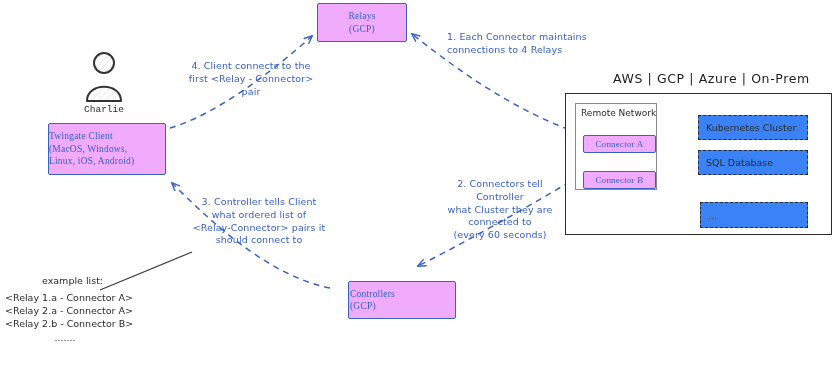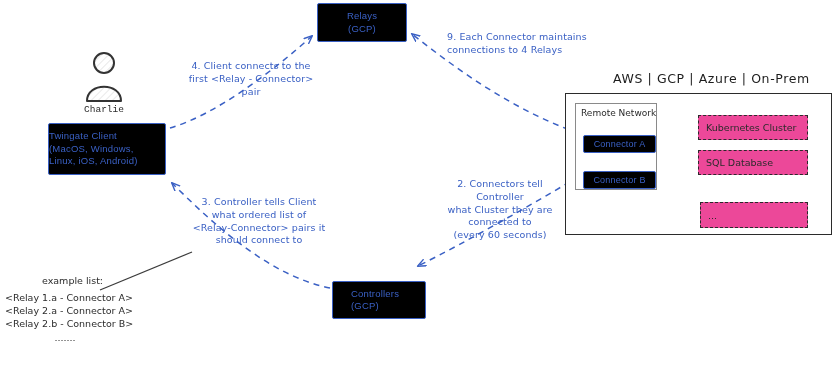--- a/index.html
+++ b/index.html
@@ -26,25 +26,25 @@
     height: 372px;
   }
   .node {
     position: absolute;
     box-sizing: border-box;
   }
   .blue-box {
     border: 1.6px solid #3a60c4;
     border-radius: 2px;
     color: #3a60c4;
-    background: #000000;
+    background: #f0abfc;
     display: flex;
     flex-direction: column;
     justify-content: center;
-    font-family: Liberation Sans, sans-serif;
+    font-family: Liberation Serif, serif;
     font-size: 9.5px;
     line-height: 12.5px;
     letter-spacing: 0.2px;
   }
   .blue-box .ln {
     display: block;
     white-space: nowrap;
   }
   .note {
     position: absolute;
@@ -53,21 +53,21 @@
     font-size: 9.5px;
     line-height: 12.8px;
     letter-spacing: 0.1px;
     white-space: nowrap;
   }
   .note .ln { display: block; }
   .dash-box {
     position: absolute;
     box-sizing: border-box;
     border: 1.5px dashed #2b2b2b;
-    background: #ec4899;
+    background: #3b82f6;
     color: #2b2b2b;
     font-family: "DejaVu Sans", sans-serif;
     font-size: 9.5px;
     display: flex;
     align-items: center;
     padding-left: 7px;
     white-space: nowrap;
   }
   .gray-box {
     position: absolute;
@@ -163,21 +163,21 @@
       <circle cx="104" cy="63" r="10" fill="url(#hatch)" stroke="#333333" stroke-width="2"></circle>
       <path d="M 87 101 C 87 82, 121 82, 121 101 Z" fill="url(#hatch)" stroke="#333333" stroke-width="2" stroke-linejoin="round"></path>
     </g>
   </svg>
 
   <div class="node blue-box ctr" style="left:317px; top:3px; width:90px; height:39px;">
     <span class="ln">Relays</span>
     <span class="ln">(GCP)</span>
   </div>
 
-  <div class="node blue-box" style="left:332px; top:281px; width:94px; height:38px; padding-left:18px;">
+  <div class="node blue-box" style="left:348px; top:281px; width:108px; height:38px; padding-left:1px;">
     <span class="ln">Controllers</span>
     <span class="ln">(GCP)</span>
   </div>
 
   <div class="node blue-box" style="left:48px; top:123px; width:118px; height:52px; ">
     <span class="ln">Twingate Client</span>
     <span class="ln">(MacOS, Windows,</span>
     <span class="ln">Linux, iOS, Android)</span>
   </div>
 
@@ -205,21 +205,21 @@
 
   <div class="dash-box" style="left:698px; top:150px; width:110px; height:25px;">
     <span>SQL Database</span>
   </div>
 
   <div class="dash-box" style="left:700px; top:202px; width:108px; height:26px;">
     <span>...</span>
   </div>
 
   <div class="note" style="left:447px; top:31px;">
-    <span class="ln">9. Each Connector maintains</span>
+    <span class="ln">1. Each Connector maintains</span>
     <span class="ln">connections to 4 Relays</span>
   </div>
 
   <div class="note ctr" style="left:432px; top:178px; width:136px;">
     <span class="ln">2. Connectors tell</span>
     <span class="ln">Controller</span>
     <span class="ln">what Cluster they are</span>
     <span class="ln">connected to</span>
     <span class="ln">(every 60 seconds)</span>
   </div>

